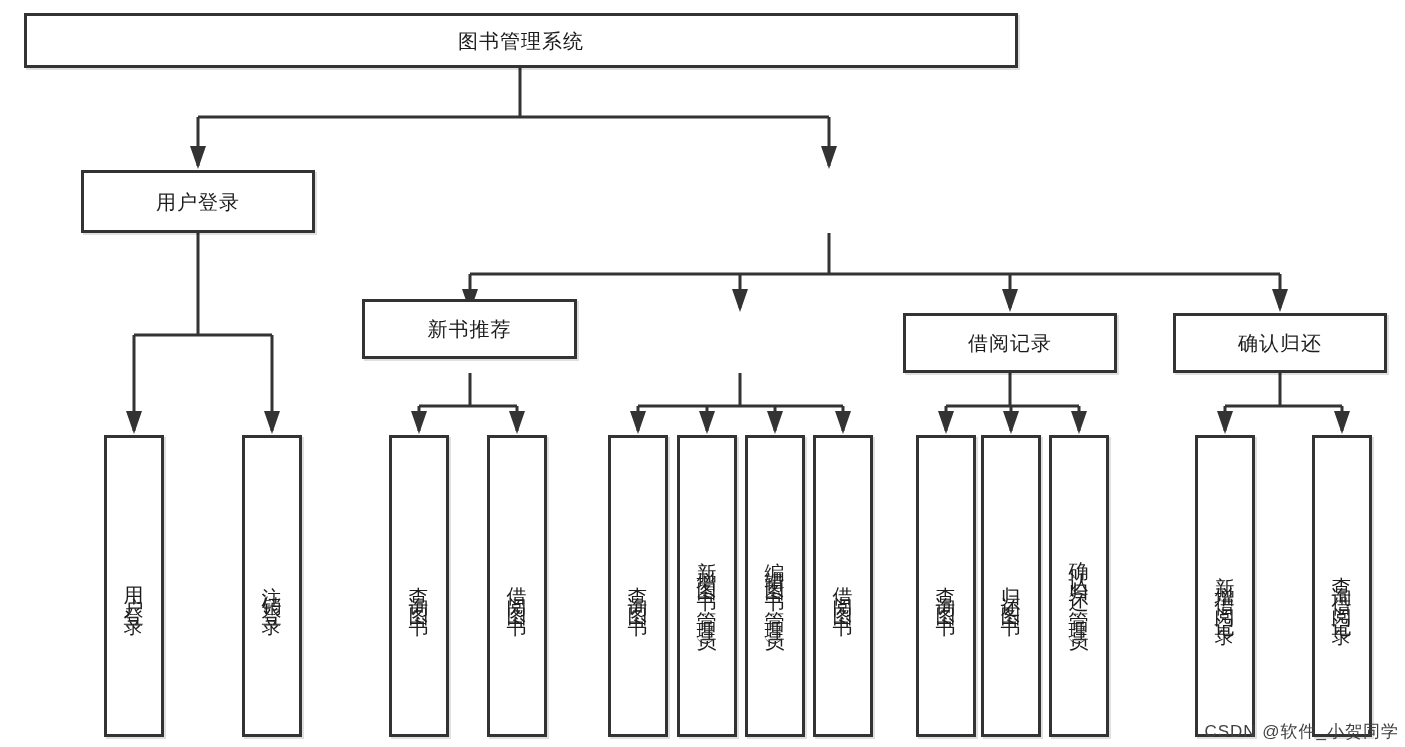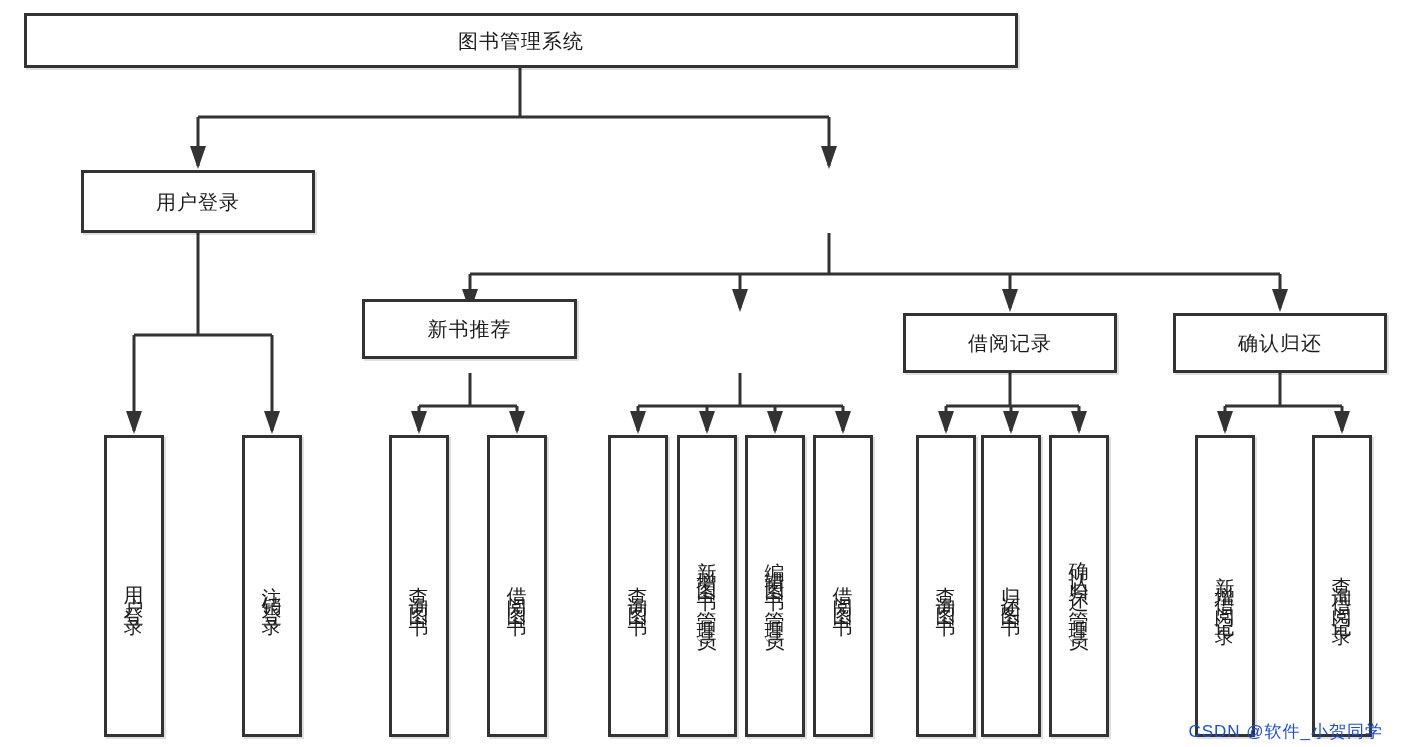--- a/index.html
+++ b/index.html
@@ -27,23 +27,23 @@
   }
   .h{letter-spacing:1px;}
   .v{
     writing-mode:vertical-rl;
     text-orientation:mixed;
     letter-spacing:10px;
     padding-top:10px;
   }
   #watermark{
     position:absolute;
-    right:22px;
+    right:6px;
     bottom:4px;
-    color:#1d4ed8;
+    color:#404040;
     font-size:17px;
     letter-spacing:1px;
   }
 </style>
 </head>
 <body>
 
 <div id="canvas">
 
   <svg id="wires" width="1405" height="747" viewBox="0 0 1405 747">

